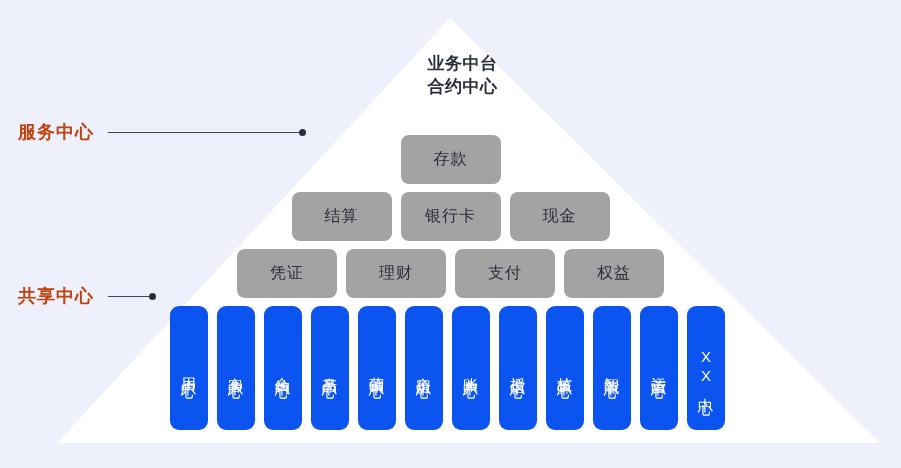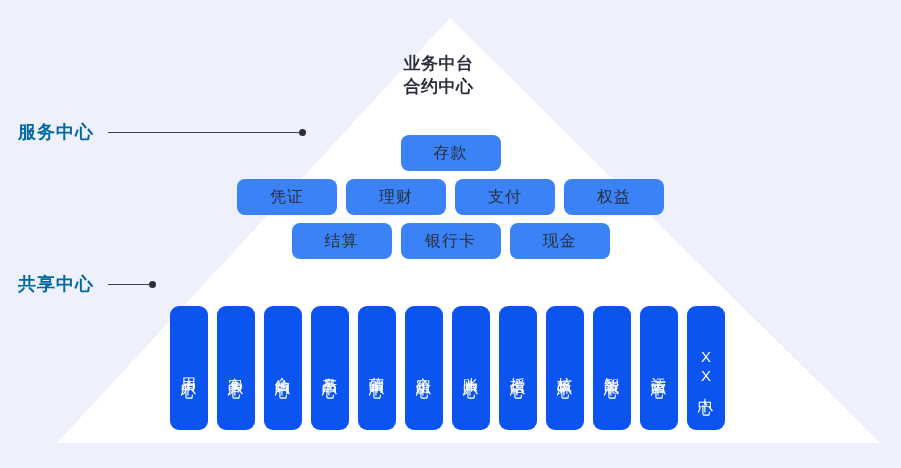--- a/index.html
+++ b/index.html
@@ -35,72 +35,73 @@
     position: absolute;
     left: 0;
     top: 52px;
     width: 877px;
     text-align: center;
     color: #2b2f3d;
     font-size: 17px;
     font-weight: bold;
     line-height: 23px;
     letter-spacing: 0.5px;
+    padding-left: 24px;
   }
   .title-line { display: block; }
 
   
   .leader {
     position: absolute;
     display: flex;
     align-items: center;
     white-space: nowrap;
   }
   .leader-text {
-    color: #0369a1;
+    color: #c2410c;
     font-size: 18px;
     font-weight: bold;
     letter-spacing: 1px;
   }
   .leader-line {
     height: 1px;
     background: #3c4257;
     margin-left: 14px;
   }
   .leader-dot {
     width: 7px;
     height: 7px;
     border-radius: 50%;
     background: #2b2f3d;
     margin-left: -1px;
   }
   #leader-service { left: 18px; top: 120px; }
   #leader-service .leader-line { width: 192px; }
-  #leader-shared { left: 18px; top: 272px; }
+  #leader-shared { left: 18px; top: 284px; }
   #leader-shared .leader-line { width: 42px; }
 
   
   .chip-rows {
     position: absolute;
     left: 0;
     top: 135px;
     width: 901px;
   }
   .chip-row {
     display: flex;
     justify-content: center;
     gap: 9px;
     margin-bottom: 8px;
   }
   .chip {
-    height: 36px;
+    height: 49px;
     min-width: 100px;
     padding: 0 22px;
     border-radius: 8px;
-    background: #3b82f6;
+    background: #a3a3a3;
     color: #2b2f3d;
     font-size: 16px;
     display: flex;
     align-items: center;
     justify-content: center;
     box-sizing: border-box;
     letter-spacing: 1px;
   }
 
   
@@ -158,32 +159,32 @@
     <span class="leader-dot"></span>
   </div>
 
   <div class="chip-rows">
 
     <div class="chip-row">
       <div class="chip">存款</div>
     </div>
 
     <div class="chip-row">
+      <div class="chip">结算</div>
+      <div class="chip">银行卡</div>
+      <div class="chip">现金</div>
+    </div>
+
+    <div class="chip-row">
       <div class="chip">凭证</div>
       <div class="chip">理财</div>
       <div class="chip">支付</div>
       <div class="chip">权益</div>
     </div>
 
-    <div class="chip-row">
-      <div class="chip">结算</div>
-      <div class="chip">银行卡</div>
-      <div class="chip">现金</div>
-    </div>
-
   </div>
 
   <div class="cards">
     <div class="card">
         <span class="card-label">用户中心</span>
       </div>
     <div class="card">
         <span class="card-label">客户中心</span>
       </div>
     <div class="card">

